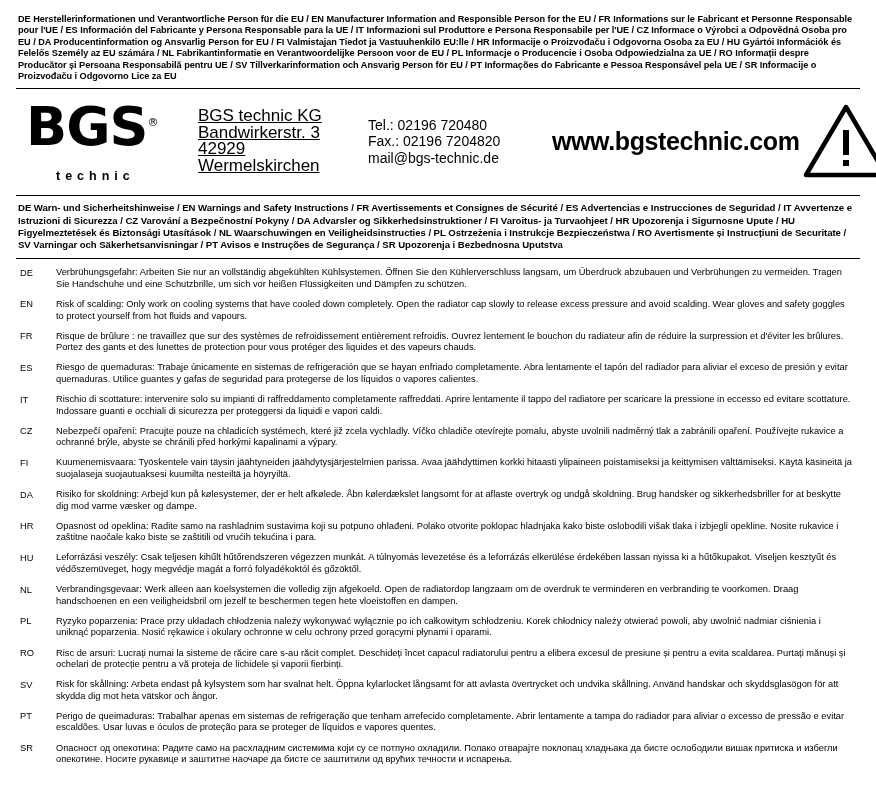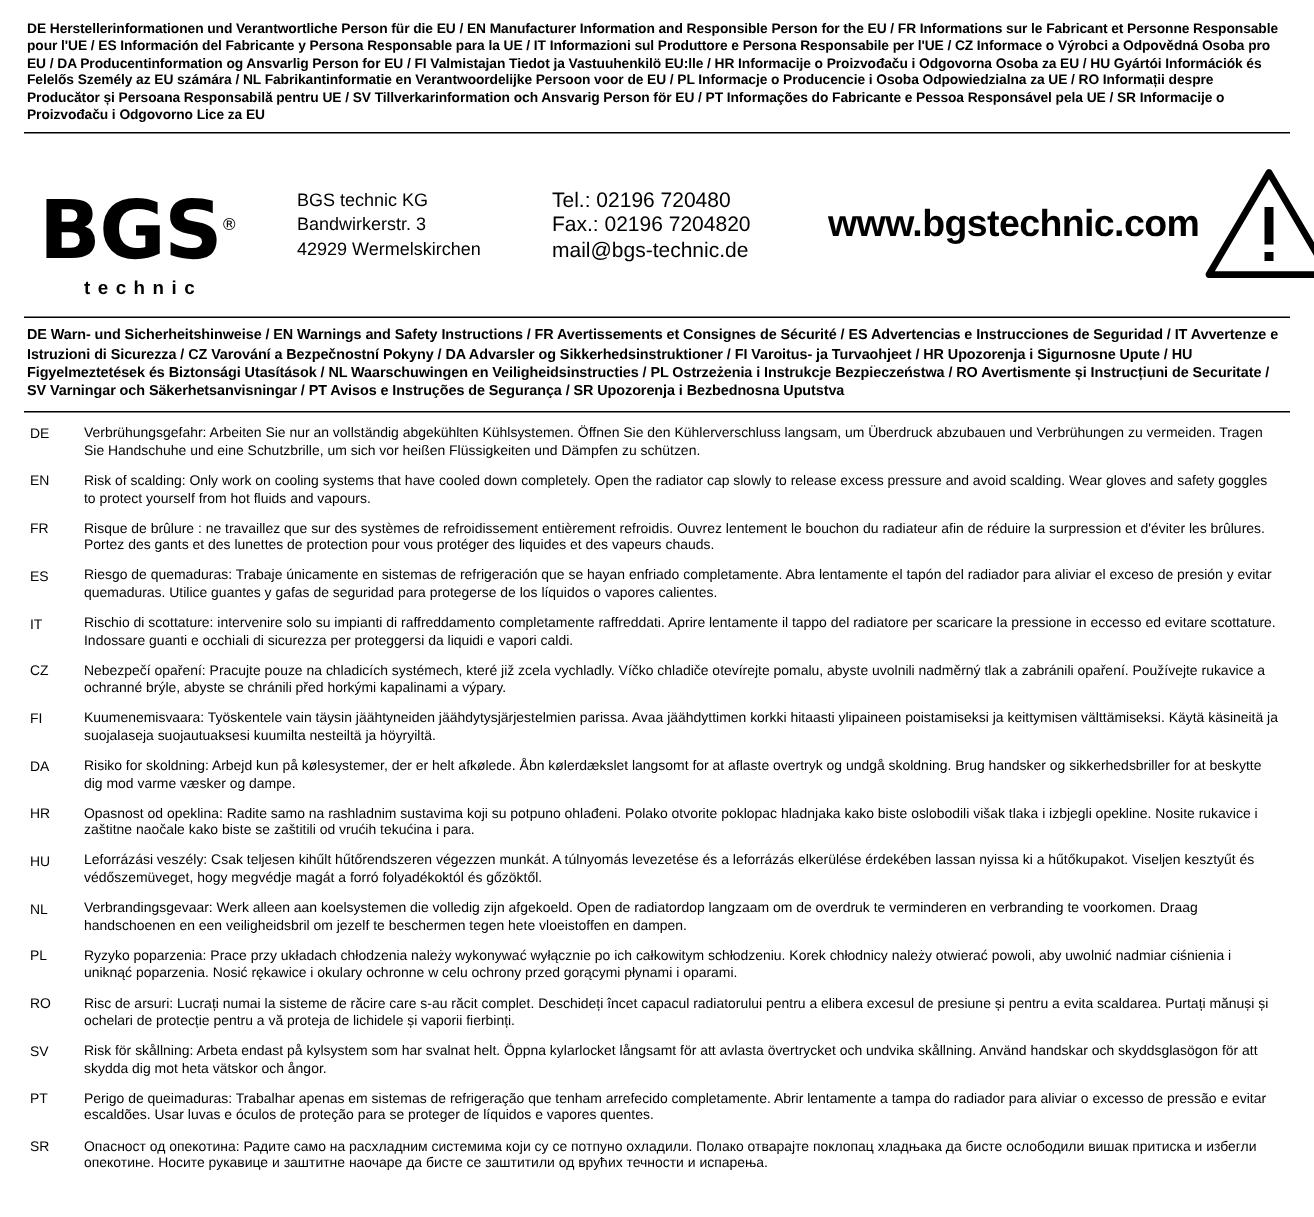--- a/index.html
+++ b/index.html
@@ -52,39 +52,39 @@
     padding-left: 6px;
   }
   .logo-bgs {
     font-size: 54px;
     font-weight: bold;
     letter-spacing: -1px;
     line-height: 48px;
     font-family: "DejaVu Sans", sans-serif;
     position: relative;
     display: inline-block;
-    margin-top: 27px;
   }
   .logo-reg {
     font-size: 11px;
     vertical-align: super;
     font-weight: normal;
     letter-spacing: 0;
   }
   .logo-technic {
     font-size: 12.5px;
     letter-spacing: 5px;
     font-weight: bold;
-    margin-top: 7px;
+    margin-top: 18px;
     padding-left: 30px;
   }
   .addr-block {
     flex: 0 0 170px;
-    font-size: 12px;
+    font-size: 17px;
     line-height: 16.5px;
+    text-decoration: underline;
   }
   .contact-block {
     flex: 0 0 180px;
     font-size: 14px;
     line-height: 16.5px;
   }
   .web-block {
     flex: 1 1 auto;
     font-size: 25px;
     font-weight: bold;

